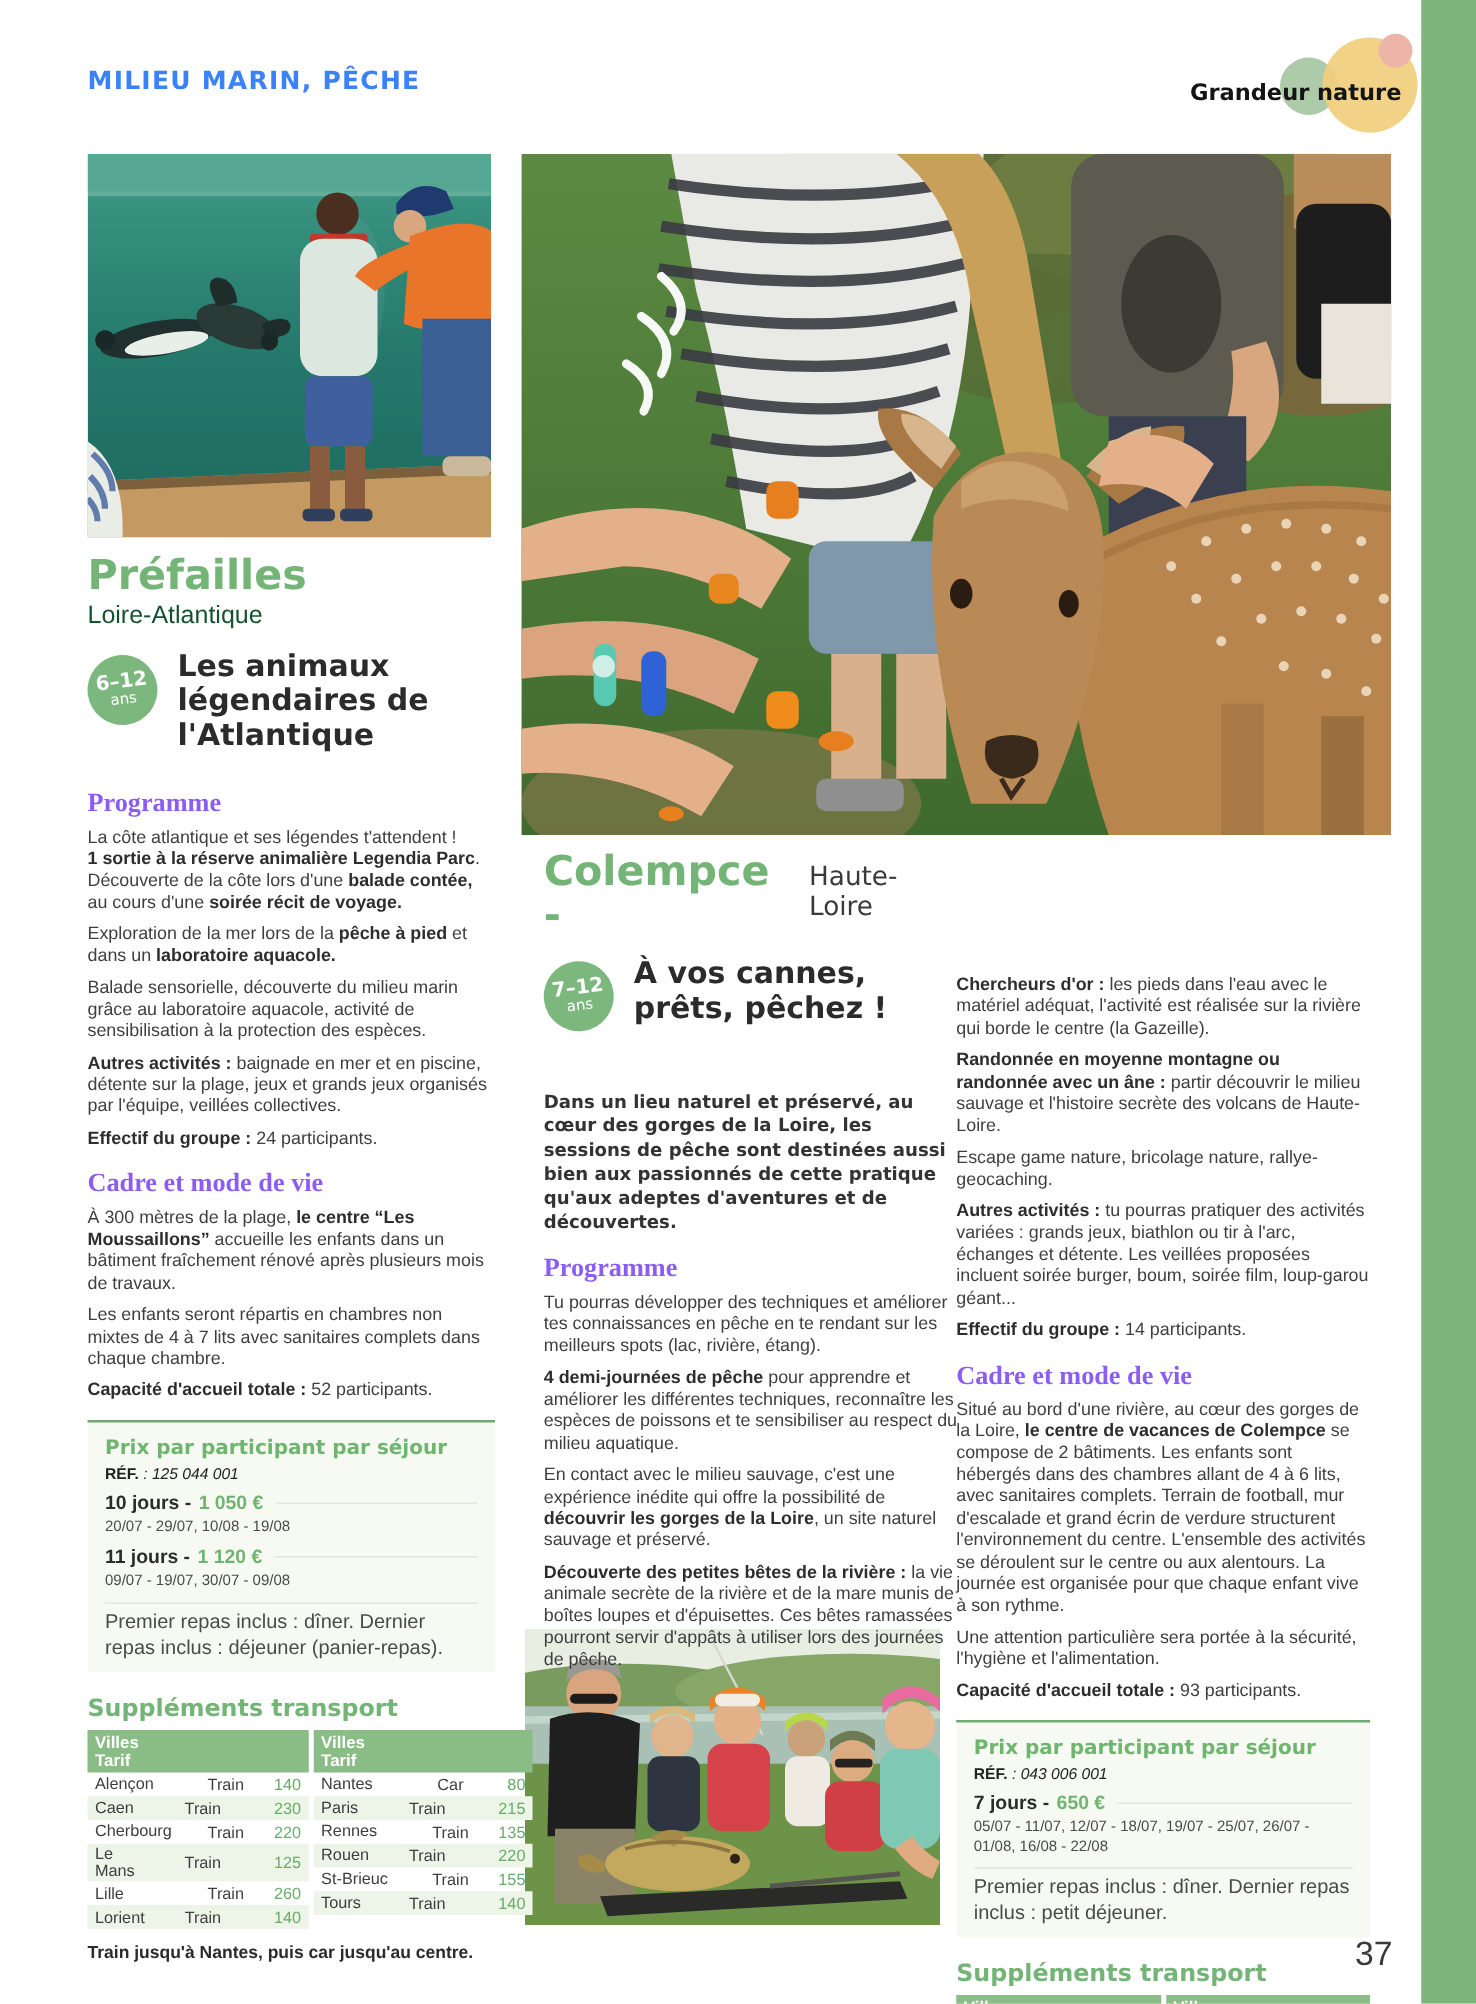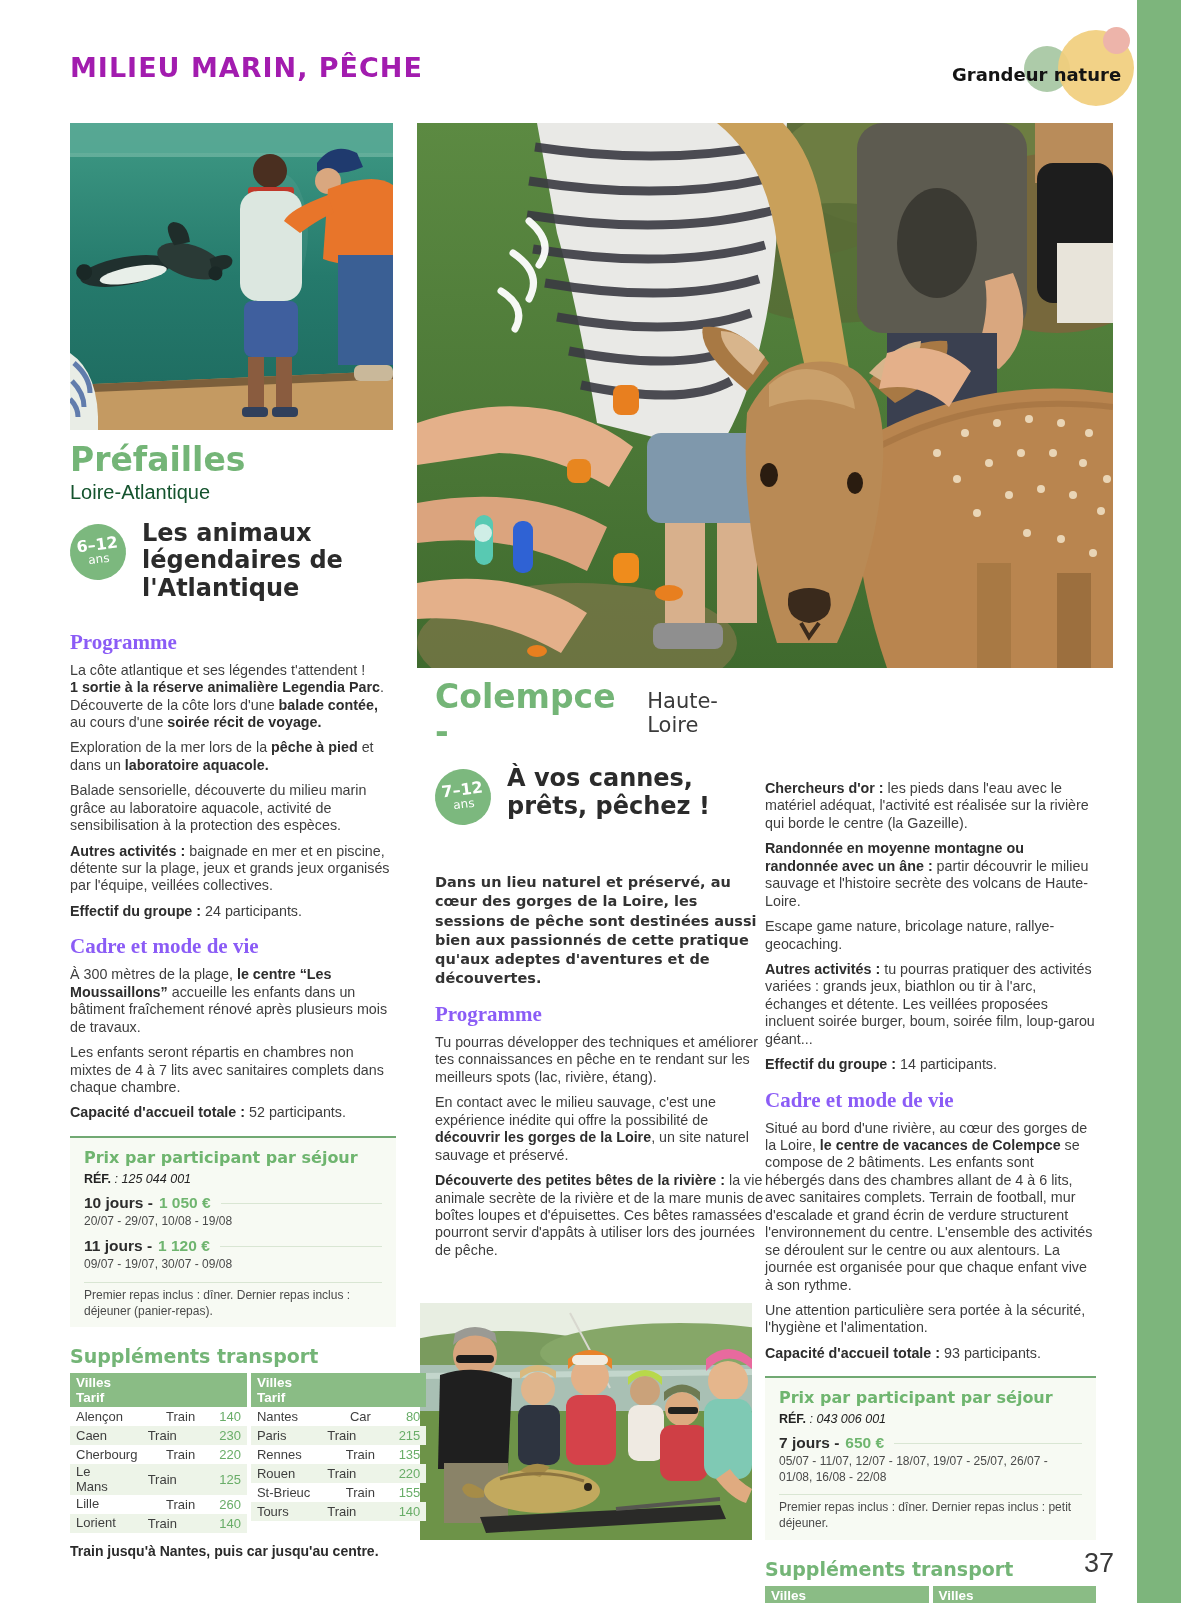--- a/index.html
+++ b/index.html
@@ -2,22 +2,22 @@
 <html><head>
 <meta charset="utf-8">
 <style>
   html,body{margin:0;padding:0;}
   body{width:1181px;height:1603px;position:relative;background:#ffffff;overflow:hidden;
        font-family:"Liberation Sans",sans-serif;color:#3e3e3e;}
   .disp{font-family:"DejaVu Sans",sans-serif;}
 
   .green-bar{position:absolute;right:0;top:0;width:44px;height:1603px;background:#7db57c;}
 
-  .page-title{position:absolute;left:70px;top:52px;font-weight:bold;font-size:27px;
-              letter-spacing:1px;color:#a21caf;}
+  .page-title{position:absolute;left:70px;top:52px;font-weight:bold;font-size:20px;
+              letter-spacing:1px;color:#3b82f6;}
 
   
   .logo{position:absolute;left:940px;top:22px;width:200px;height:100px;}
   .circle{position:absolute;border-radius:50%;}
   .c-green{left:84px;top:24px;width:46px;height:46px;background:#a6c7a2;opacity:.92;}
   .c-yellow{left:118px;top:8px;width:76px;height:76px;background:#f1ce7d;opacity:.92;}
   .c-pink{left:163px;top:5px;width:27px;height:27px;background:#edb4aa;}
   .logo-text{position:absolute;left:12px;top:42px;font-weight:bold;font-size:18px;color:#141414;z-index:2;}
 
   
@@ -58,21 +58,21 @@
   .price-box{border-top:2px solid #71a973;background:#f7faf3;padding:10px 14px 8px 14px;margin-top:14px;}
   .price-heading{font-family:"DejaVu Sans",sans-serif;font-weight:bold;font-size:16px;color:#6fb56f;}
   .ref-line{margin-top:5px;font-size:12.5px;color:#222;}
   .ref-label{font-weight:bold;}
   .ref-value{font-weight:normal;font-style:italic;}
   .offer{display:flex;align-items:baseline;margin-top:8px;}
   .offer-duration{font-weight:bold;font-size:15.5px;color:#2c2c2c;white-space:nowrap;}
   .offer-price{font-weight:bold;font-size:15.5px;color:#6fb56f;margin-left:6px;white-space:nowrap;}
   .offer-rule{flex:1;border-bottom:1px solid #d9e6d3;margin-left:10px;transform:translateY(-4px);}
   .offer-dates{font-size:12px;color:#4a4a4a;margin-top:2px;line-height:1.3;}
-  .price-note{font-size:12px;color:#4a4a4a;border-top:1px solid #d9e6d3;margin-top:9px;padding-top:5px;line-height:1.3;}
+  .price-note{font-size:16px;color:#4a4a4a;border-top:1px solid #d9e6d3;margin-top:9px;padding-top:5px;line-height:1.3;}
 
   
   .transport-heading{font-family:"DejaVu Sans",sans-serif;font-weight:bold;font-size:19px;
                      color:#74b577;margin:18px 0 6px 0;}
   .t-wrap{display:flex;gap:4px;}
   .t-table{flex:1;}
   .t-head{display:flex;justify-content:space-between;background:#8abc85;color:#fff;
           font-weight:bold;font-size:13.5px;padding:2px 6px;flex-direction:column;}
   .t-row{display:flex;align-items:center;font-size:13px;color:#3e3e3e;padding:1px 6px;min-height:17px;}
   .t-row.alt{background:#edf4e8;gap:32px;}
@@ -478,20 +478,21 @@
         <span class="age-unit">ans</span>
       </div>
       <div class="stay-title">À vos cannes, prêts, pêchez !</div>
     </div>
 
     <div class="intro">Dans un lieu naturel et préservé, au cœur des gorges de la Loire, les sessions de pêche sont destinées aussi bien aux passionnés de cette pratique qu'aux adeptes d'aventures et de découvertes.</div>
 
     <div class="sec-heading">Programme</div>
     <div>
         <p class="body-p"><span>Tu pourras développer des techniques et améliorer tes connaissances en pêche en te rendant sur les meilleurs spots (lac, rivière, étang).</span></p>
+        <p class="body-p"><span class="b">4 demi-journées de pêche</span><span> pour apprendre et améliorer les différentes techniques, reconnaître les espèces de poissons et te sensibiliser au respect du milieu aquatique.</span></p>
         <p class="body-p"><span>En contact avec le milieu sauvage, c'est une expérience inédite qui offre la possibilité de </span><span class="b">découvrir les gorges de la Loire</span><span>, un site naturel sauvage et préservé.</span></p>
         <p class="body-p"><span class="b">Découverte des petites bêtes de la rivière :</span><span> la vie animale secrète de la rivière et de la mare munis de boîtes loupes et d'épuisettes. Ces bêtes ramassées pourront servir d'appâts à utiliser lors des journées de pêche.</span></p>
       </div>
   </div>
 
   <div class="col" id="col-right">
     <div>
         <p class="body-p"><span class="b">Chercheurs d'or :</span><span> les pieds dans l'eau avec le matériel adéquat, l'activité est réalisée sur la rivière qui borde le centre (la Gazeille).</span></p>
         <p class="body-p"><span class="b">Randonnée en moyenne montagne ou randonnée avec un âne :</span><span> partir découvrir le milieu sauvage et l'histoire secrète des volcans de Haute-Loire.</span></p>
         <p class="body-p"><span>Escape game nature, bricolage nature, rallye-geocaching.</span></p>

